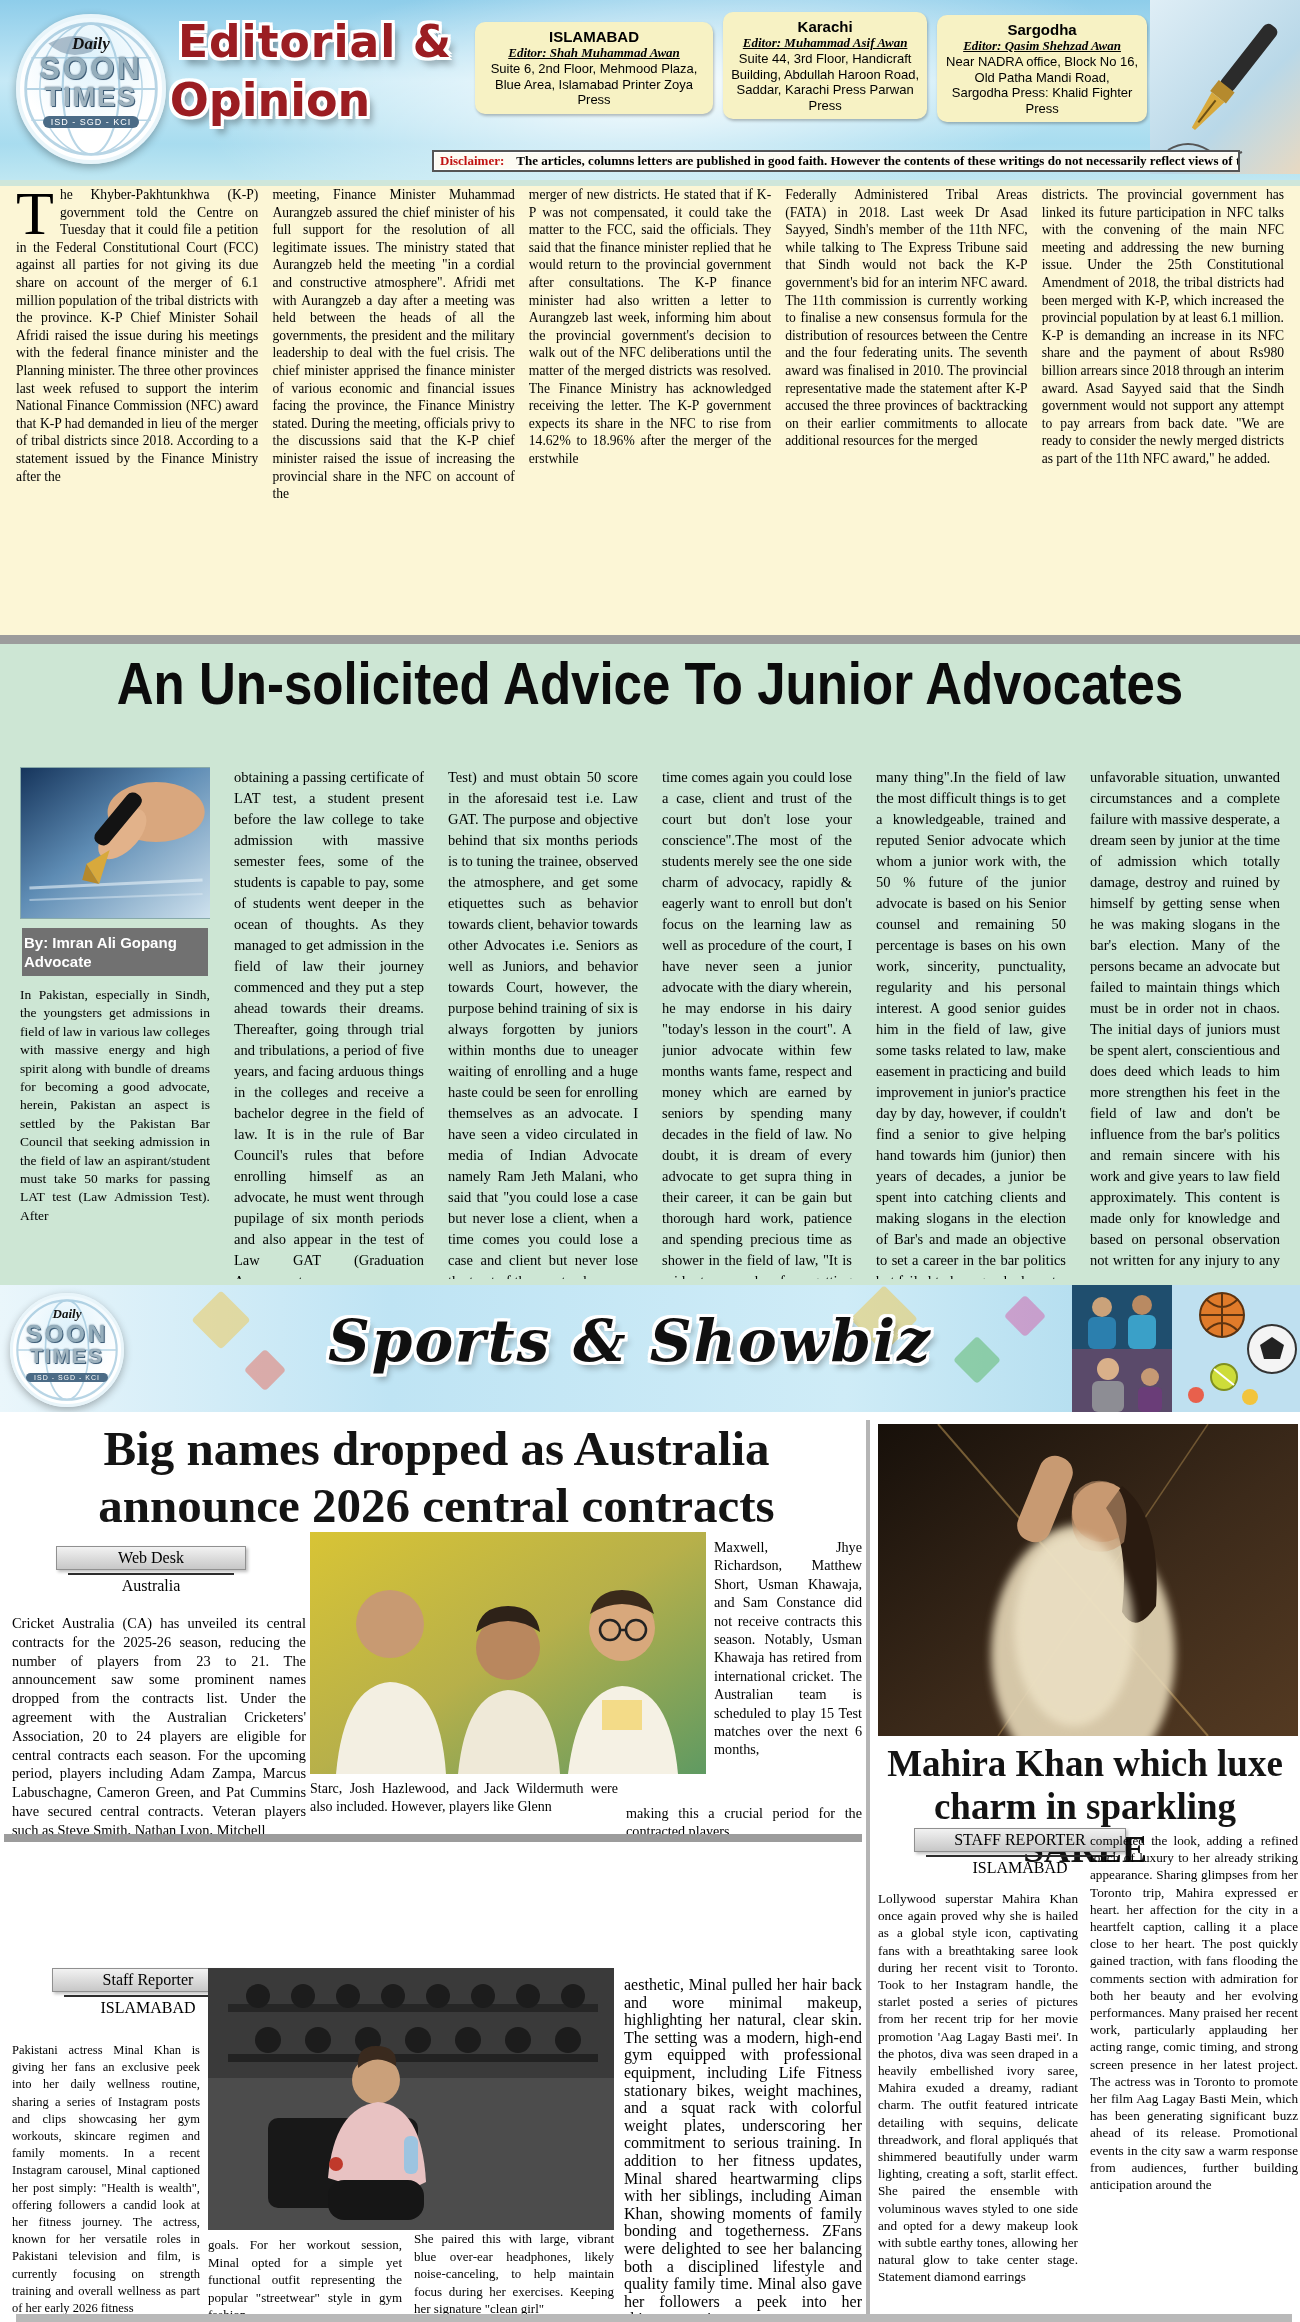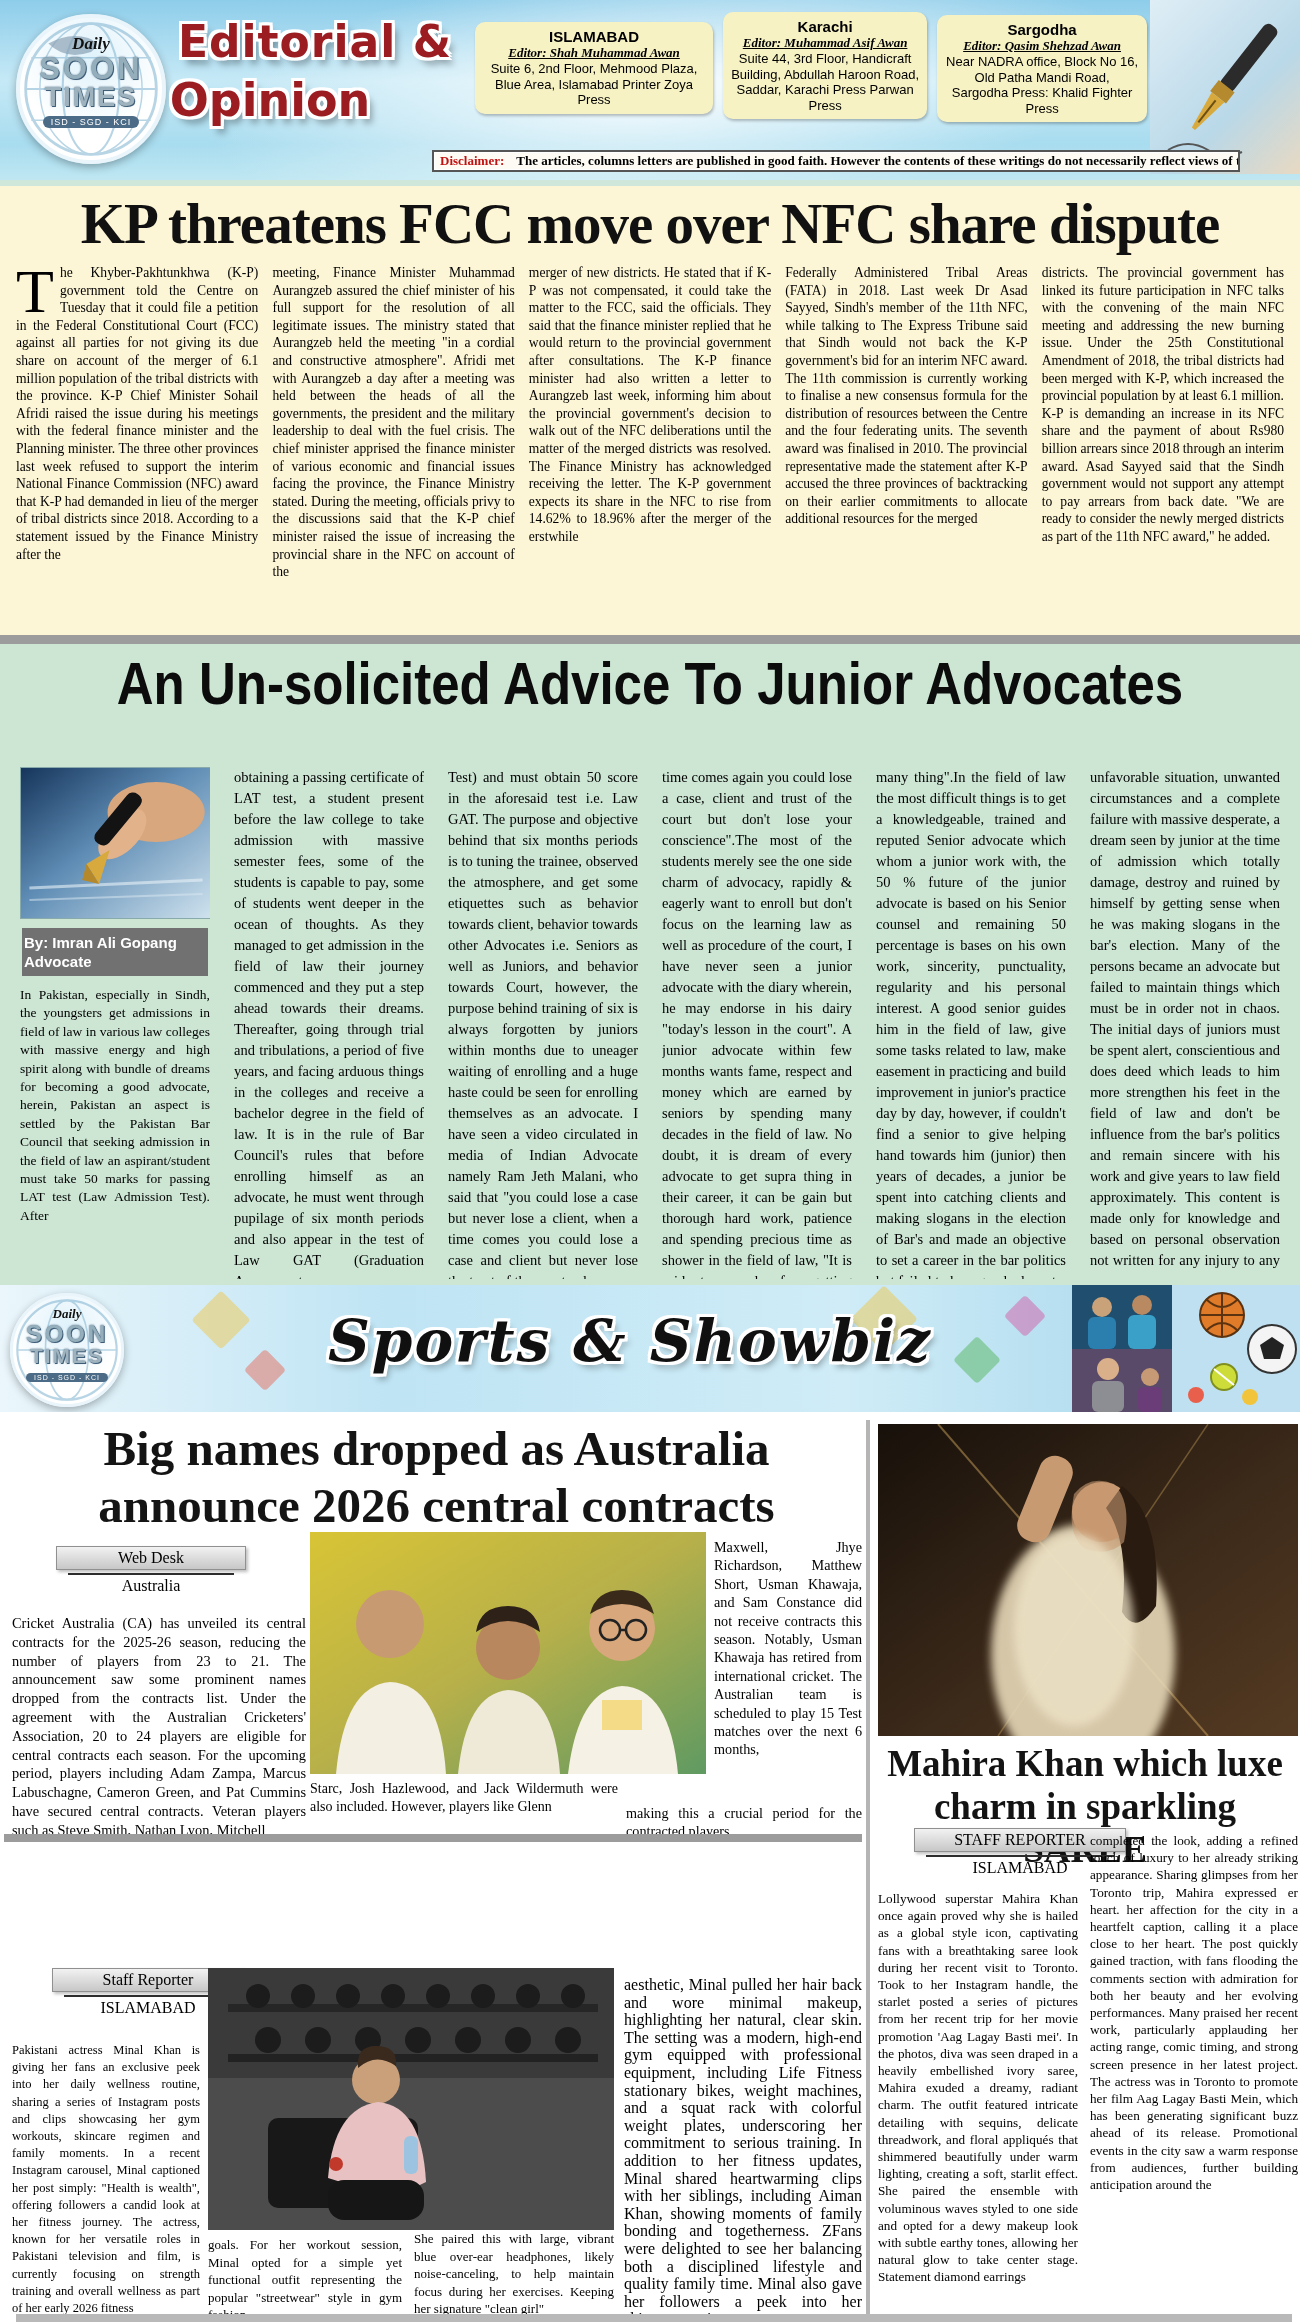--- a/index.html
+++ b/index.html
@@ -172,21 +172,20 @@
         <path d="M18 150 q20 -12 40 0 q16 10 34 2" fill="none" stroke="#555" stroke-width="2"></path>
       </svg>
     </div>
 
     <div class="disclaimer">
       <span class="disc-label">Disclaimer:</span><span>The articles, columns letters are published in good faith. However the  contents of these writings do not necessarily reflect views of the newspaper.</span>
     </div>
   </header>
 
   <section class="kp">
-    <h1 class="kp-headline">KP threatens FCC move over NFC share dispute</h1>
     <div class="kp-cols">
       <div class="kcol"><span class="dropcap">T</span><span>he Khyber-Pakhtunkhwa (K-P) government told the Centre on Tuesday that it could file a petition in the Federal Constitutional Court (FCC) against all parties for not giving its due share on account of the merger of 6.1 million population of the tribal districts with the province. K-P Chief Minister Sohail Afridi raised the issue during his meetings with the federal finance minister and the Planning minister. The three other provinces last week refused to support the interim National Finance Commission (NFC) award that K-P had demanded in lieu of the merger of tribal districts since 2018. According to a statement issued by the Finance Ministry after the</span></div>
       <div class="kcol">meeting, Finance Minister Muhammad Aurangzeb assured the chief minister of his full support for the resolution of all legitimate issues. The ministry stated that Aurangzeb held the meeting "in a cordial and constructive atmosphere". Afridi met with Aurangzeb a day after a meeting was held between the heads of all the governments, the president and the military leadership to deal with the fuel crisis. The chief minister apprised the finance minister of various economic and financial issues facing the province, the Finance Ministry stated. During the meeting, officials privy to the discussions said that the K-P chief minister raised the issue of increasing the provincial share in the NFC on account of the</div>
       <div class="kcol">merger of new districts. He stated that if K-P was not compensated, it could take the matter to the FCC, said the officials. They said that the finance minister replied that he would return to the provincial government after consultations. The K-P finance minister had also written a letter to Aurangzeb last week, informing him about the provincial government's decision to walk out of the NFC deliberations until the matter of the merged districts was resolved. The Finance Ministry has acknowledged receiving the letter. The K-P government expects its share in the NFC to rise from 14.62% to 18.96% after the merger of the erstwhile</div>
       <div class="kcol">Federally Administered Tribal Areas (FATA) in 2018. Last week Dr Asad Sayyed, Sindh's member of the 11th NFC, while talking to The Express Tribune said that Sindh would not back the K-P government's bid for an interim NFC award. The 11th commission is currently working to finalise a new consensus formula for the distribution of resources between the Centre and the four federating units. The seventh award was finalised in 2010. The provincial representative made the statement after K-P accused the three provinces of backtracking on their earlier commitments to allocate additional resources for the merged</div>
       <div class="kcol">districts. The provincial government has linked its future participation in NFC talks with the convening of the main NFC meeting and addressing the new burning issue. Under the 25th Constitutional Amendment of 2018, the tribal districts had been merged with K-P, which increased the provincial population by at least 6.1 million. K-P is demanding an increase in its NFC share and the payment of about Rs980 billion arrears since 2018 through an interim award. Asad Sayyed said that the Sindh government would not support any attempt to pay arrears from back date. "We are ready to consider the newly merged districts as part of the 11th NFC award," he added.</div>
     </div>
   </section>
 
   <div class="bar-h bar1"></div>

